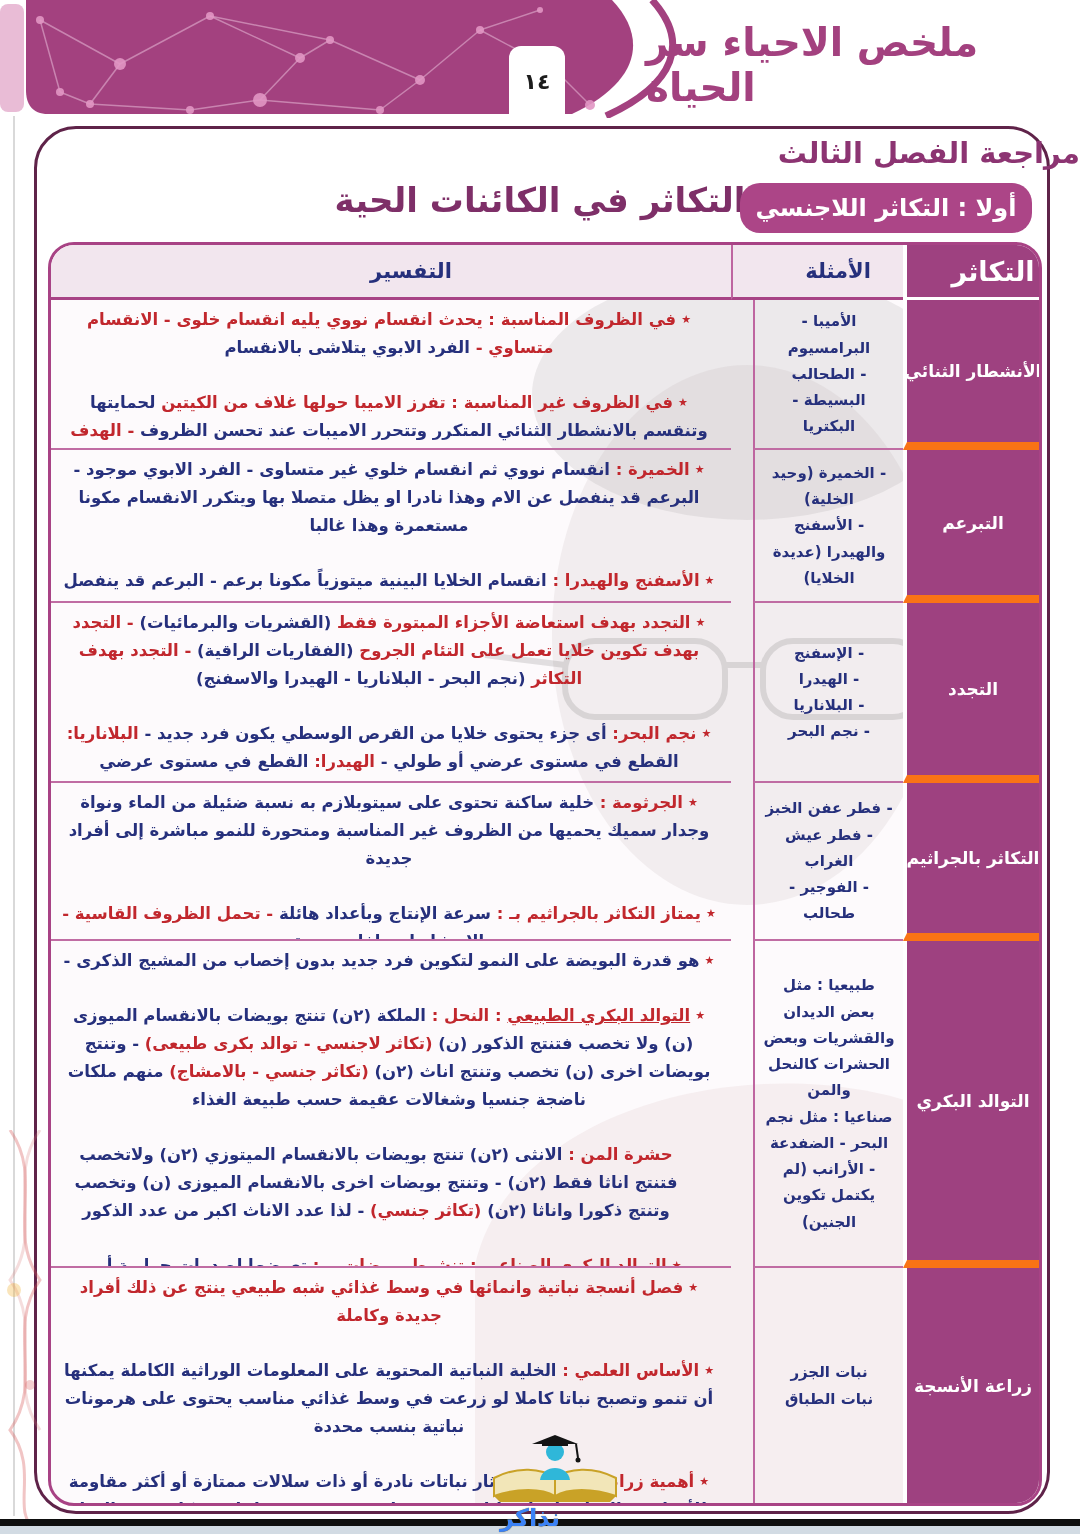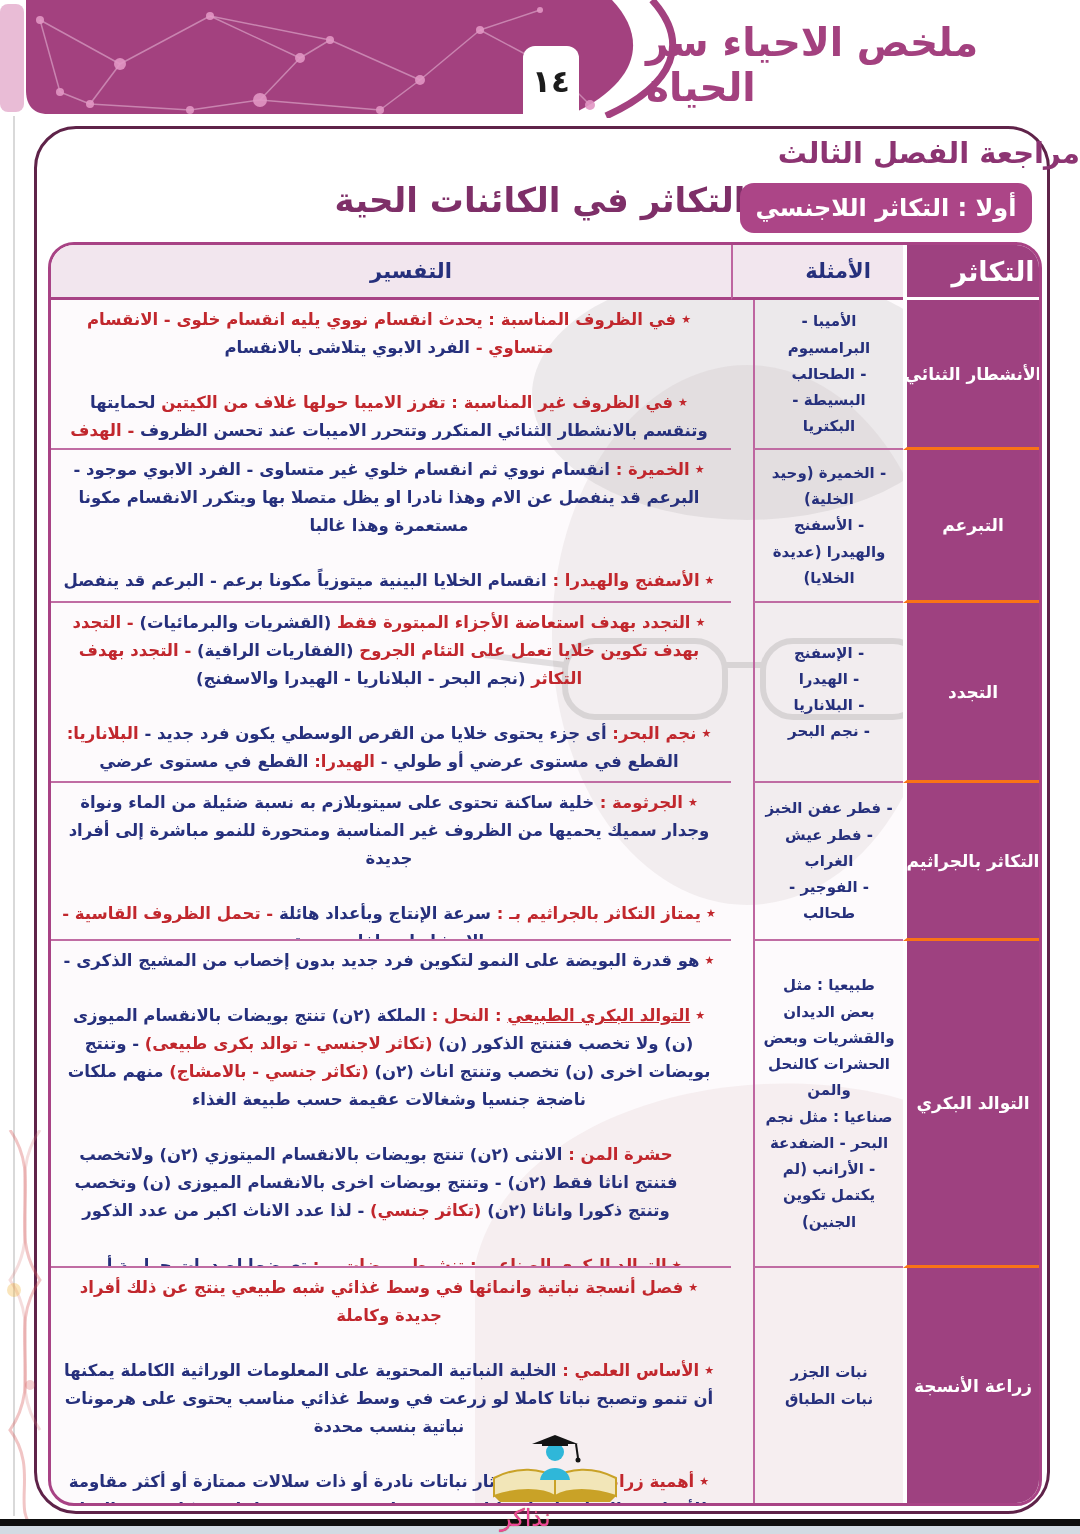--- a/index.html
+++ b/index.html
@@ -5,51 +5,51 @@
   * { box-sizing: border-box; margin: 0; padding: 0; }
   html,body { width:1080px; height:1534px; background:#ffffff; }
   body { font-family:"DejaVu Sans", sans-serif; }
   .page { position:relative; width:1080px; height:1534px; overflow:hidden; background:#fff; direction:rtl; }
 
   
   .banner { position:absolute; left:0; top:0; width:1080px; height:118px; }
   .banner svg { position:absolute; left:0; top:0; }
   .banner-title { position:absolute; right:14px; top:20px; width:420px; text-align:left;
       color:#A3417F; font-size:39px; font-weight:bold; letter-spacing:-1px; }
-  .page-tab { position:absolute; left:523px; top:46px; width:56px; height:70px; background:#ffffff;
+  .page-tab { position:absolute; left:509px; top:46px; width:56px; height:70px; background:#ffffff;
       border-radius:12px 12px 0 0; display:flex; align-items:center; justify-content:center;
-      font-size:31px; font-weight:bold; color:#1c1c1c; }
+      font-size:22px; font-weight:bold; color:#1c1c1c; }
 
   .scan-line { position:absolute; left:13px; top:116px; width:2px; height:1400px; background:rgba(120,120,120,.28); }
 
   
   .frame { position:absolute; left:34px; top:126px; width:1016px; height:1388px;
       border:3px solid #5F2349; border-radius:42px; pointer-events:none; }
 
   
   .title1 { position:absolute; left:0; right:0; top:136px; 
       color:#8C3472; font-size:29px; font-weight:bold; }
   .title2 { position:absolute; left:0; right:0; top:180px; text-align:center;
       color:#7E2F68; font-size:34px; font-weight:bold; }
   .badge { position:absolute; top:183px; right:48px; width:292px; height:50px; background:#AC4587;
-      border-radius:14px; color:#ffffff; display:flex; align-items:center; justify-content:center;
+      border-radius:20px; color:#ffffff; display:flex; align-items:center; justify-content:center;
       font-size:24px; font-weight:bold; z-index:3; }
 
   
   .table-wrap { position:absolute; left:48px; top:242px; width:994px; height:1264px;
       border:3px solid #A84385; border-radius:26px; overflow:hidden; background:#FDFAFC; direction:rtl; }
   .face-bg { position:absolute; inset:0; z-index:0; }
   .grid { position:relative; z-index:1; display:grid; width:100%; height:100%;
       grid-template-columns:136px 172px 1fr;
       grid-template-rows:55px 150px 153px 180px 158px 327px 1fr; }
   .cell { overflow:hidden; }
 
   .label-cell { background:#9E4180; color:#ffffff; display:flex; align-items:center; justify-content:center;
       font-size:17px; font-weight:bold; white-space:nowrap; border-left:4px solid #ffffff; }
-  .label-cell.wb { border-bottom:3px solid #f97316; }
+  .label-cell.wb { border-bottom:8px solid #f97316; }
   .hdr { display:flex; align-items:center; justify-content:center; font-weight:bold;padding-left:40px; }
   .hdr-label { background:#9E4180; color:#fff; font-size:27px; border-left:4px solid #ffffff; border-bottom:3px solid #ffffff; }
   .hdr-pink { background:#F2E6EE; color:#26307C; font-size:21px; border-bottom:3px solid #A84385; }
   .hdr-ex { border-left:2px solid #BE66A0; }
 
   .ex-cell { display:flex; flex-direction:column; align-items:center; justify-content:center;
       color:#26307C; font-size:15px; font-weight:bold; text-align:center; line-height:1.75;
       padding:4px 6px; border-left:2px solid #BE66A0;margin-left:22px; }
   .expl-cell { display:flex; flex-direction:column; justify-content:space-evenly;
       padding:6px 14px 6px 10px; font-size:16.5px; font-weight:bold; line-height:1.7; text-align:center;gap:27px; }
@@ -60,21 +60,21 @@
   .star { color:#C1272D; font-size:11px; vertical-align:2px; margin-left:5px; }
   .seg-red { color:#C1272D; }
   .seg-blue { color:#26307C; }
   .u { text-decoration:underline; }
 
   
   .watermark { position:absolute; left:452px; top:1432px; width:180px; height:100px; z-index:6; }
   .wm-text { position:absolute; left:8px; top:72px; width:160px; height:28px; }
   .wm-en { position:absolute; left:2px; top:5px; color:#D8A31C; font-style:italic; font-weight:bold;
       font-size:19px; font-family:"DejaVu Serif", serif;margin-top:44px; }
-  .wm-ar { position:absolute; left:40px; top:0; color:#ec4899; font-weight:normal; font-size:24px;
+  .wm-ar { position:absolute; left:40px; top:0; color:#3b82f6; font-weight:bold; font-size:24px;
       text-shadow:0 0 1px #7a5a00; }
 
   
   .bline  { position:absolute; left:0; top:1519px; width:1080px; height:7px; background:#0e0e0e; z-index:4; }
   .bstrip { position:absolute; left:0; top:1526px; width:1080px; height:8px; background:#D2DBE3; z-index:4; }
 
   .dna-deco { position:absolute; left:0; top:1130px; z-index:0; }
 </style>
 </head>
 <body>

